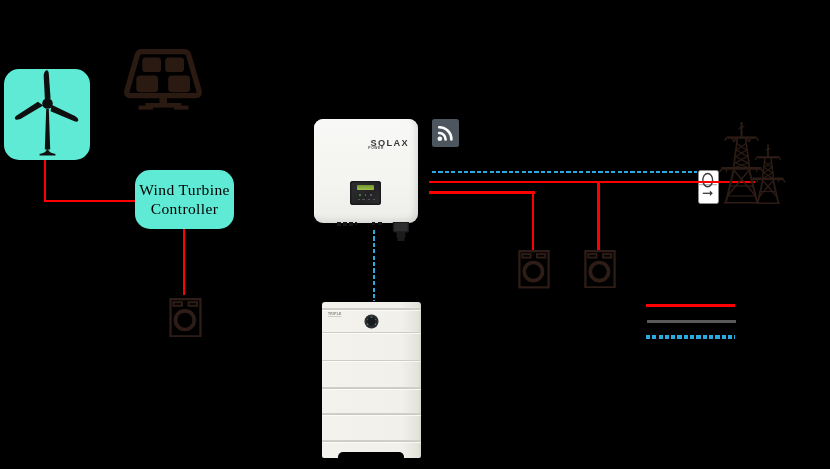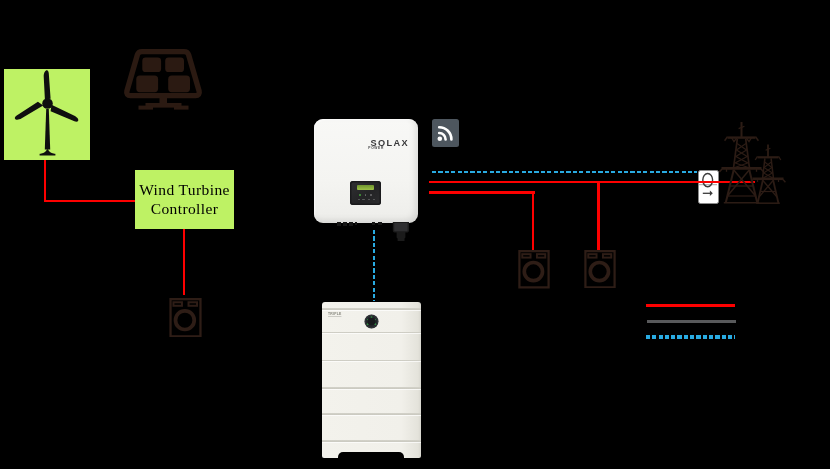--- a/index.html
+++ b/index.html
@@ -1,19 +1,19 @@
 <!DOCTYPE html>
 <html><head>
 <meta charset="utf-8">
 <style>
   html,body{margin:0;padding:0;background:#000;}
   #stage{position:relative;width:830px;height:469px;background:#000;overflow:hidden;
          font-family:"Liberation Sans",sans-serif;}
   .abs{position:absolute;}
-  .whitebox{background:#bef264;}
+  .whitebox{background:#5eead4;border-radius:15px;}
   
   .line-red{background:#fe0000;}
   .dash-blue-h{background:repeating-linear-gradient(90deg,#29abe2 0,#29abe2 4.2px,transparent 4.2px,transparent 6.4px);}
   .dash-blue-v{background:repeating-linear-gradient(180deg,#29abe2 0,#29abe2 4.2px,transparent 4.2px,transparent 6.4px);}
   
   #controller-box{display:flex;flex-direction:column;justify-content:center;align-items:center;
     font-family:"Liberation Serif",serif;font-size:15.5px;line-height:18.5px;color:#000;letter-spacing:0.4px;}
   
   #inverter{background:linear-gradient(180deg,#f8f8f6 0%,#f4f4f1 60%,#ededea 100%);
     border-radius:9px;box-shadow:inset -3px -3px 6px rgba(0,0,0,0.10), inset 1px 1px 2px rgba(255,255,255,0.9);}

